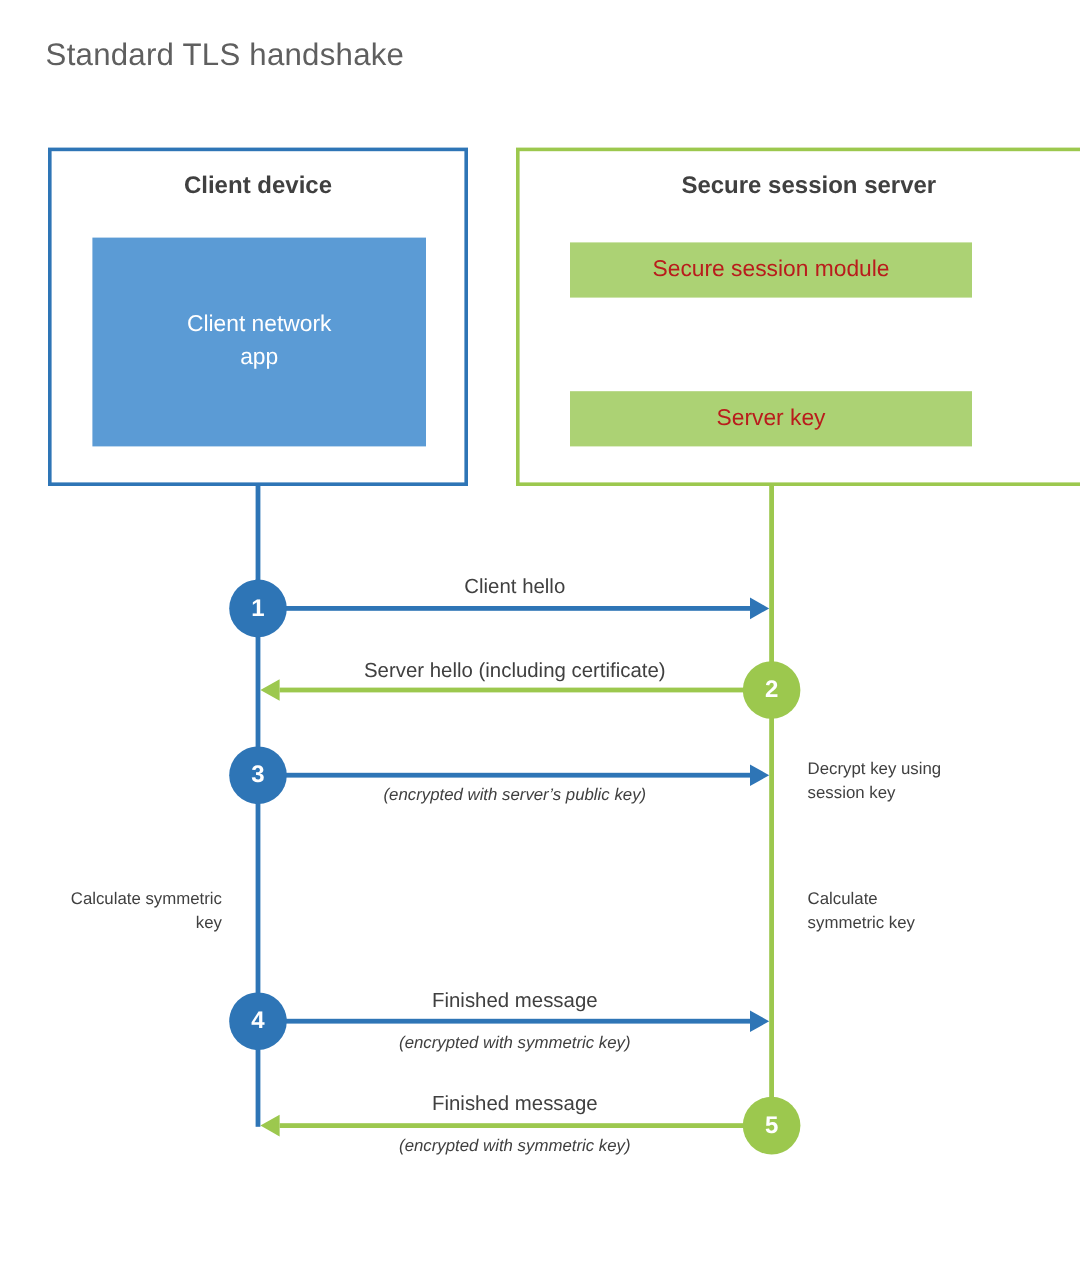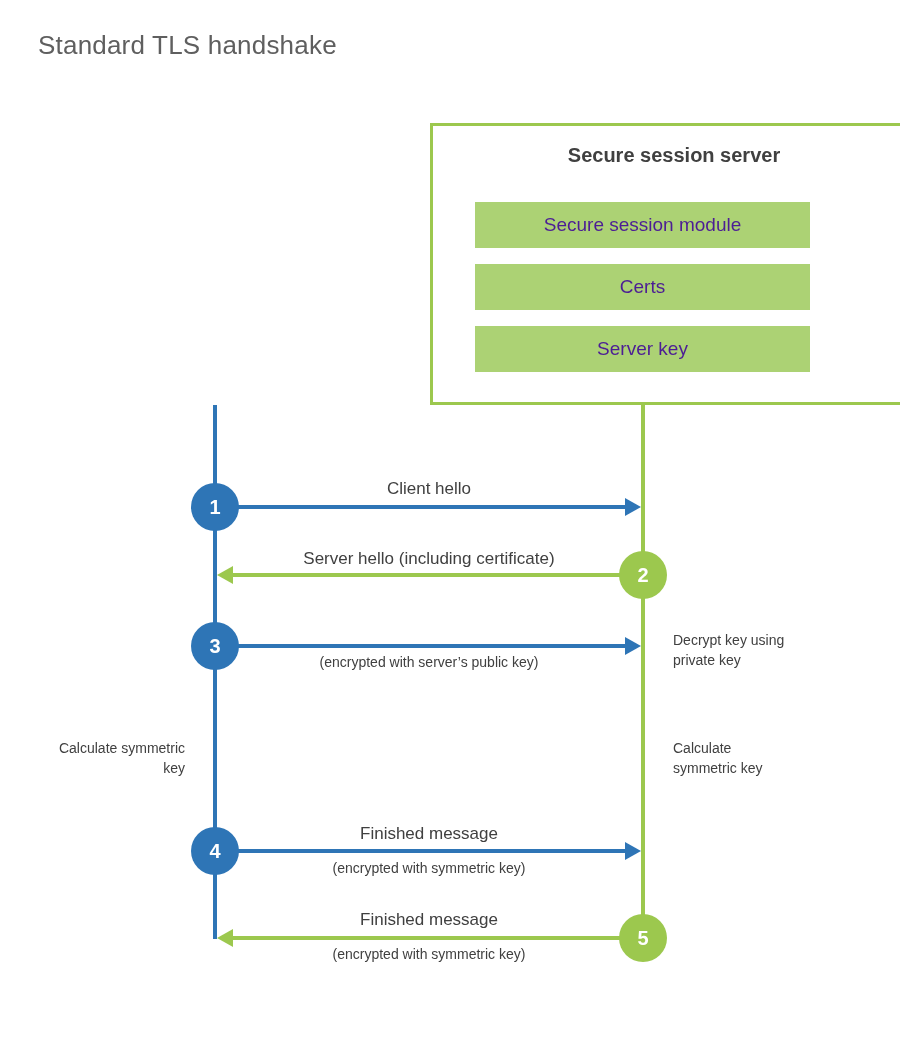--- a/index.html
+++ b/index.html
@@ -53,21 +53,21 @@
     line-height: 1.4;
     display: flex; align-items: center; justify-content: center;
     text-align: center;
   }
   .client-module span { display: inline-block; width: 150px; }
   .server-module {
     position: absolute;
     left: 42px;
     width: 335px; height: 46px;
     background: var(--green-light);
-    color: #4c1d95;
+    color: #b91c1c;
     font-size: 19px;
     display: flex; align-items: center; justify-content: center;
     text-align: center;
   }
   .sm-1 { top: 76px; }
   .sm-2 { top: 138px; }
   .sm-3 { top: 200px; }
   
   .lifeline { position: absolute; width: 4px; z-index: 1; }
   .client-lifeline { left: 213px; top: 405px; height: 534px; background: var(--blue); }
@@ -108,21 +108,21 @@
   .c5 { left: 619px; top: 914px; }
   
   .msg {
     position: absolute;
     left: 215px;
     width: 428px;
     text-align: center;
     color: var(--text);
     font-size: 17px;
   }
-  .msg-sub { font-size: 14px; }
+  .msg-sub { font-size: 14px; font-style: italic; }
   .l1 { top: 479px; }
   .l2 { top: 549px; }
   .l3 { top: 619px; }
   .s3 { top: 654px; }
   .l4 { top: 824px; }
   .s4 { top: 860px; }
   .l5 { top: 910px; }
   .s5 { top: 946px; }
   
   .note {
@@ -135,25 +135,30 @@
   .note-calc-left { left: 45px; top: 738px; width: 140px; text-align: right; }
   .note-calc-right { left: 673px; top: 738px; width: 100px; text-align: left; }
 </style>
 </head>
 <body>
 
 <div class="canvas">
 
   <div class="page-title">Standard TLS handshake</div>
 
+  <div class="actor-box client-box">
+    <div class="box-title">Client device</div>
+    <div class="client-module">
+      <span>Client network app</span>
+    </div>
+  </div>
 
   <div class="actor-box server-box">
     <div class="box-title">Secure session server</div>
     <div class="server-module sm-1">Secure session module</div>
-    <div class="server-module sm-2">Certs</div>
     <div class="server-module sm-3">Server key</div>
   </div>
 
   <div class="lifeline client-lifeline"></div>
   <div class="lifeline server-lifeline"></div>
 
   <div class="arrow-line blue-line a1-line"></div>
   <div class="arrow-head a1-head"></div>
 
   <div class="arrow-line green-line a2-line"></div>
@@ -185,17 +190,17 @@
   </div>
 
   <div class="msg l1">Client hello</div>
   <div class="msg l2">Server hello (including certificate)</div>
   <div class="msg msg-sub s3">(encrypted with server’s public key)</div>
   <div class="msg l4">Finished message</div>
   <div class="msg msg-sub s4">(encrypted with symmetric key)</div>
   <div class="msg l5">Finished message</div>
   <div class="msg msg-sub s5">(encrypted with symmetric key)</div>
 
-  <div class="note note-decrypt">Decrypt key using private key</div>
+  <div class="note note-decrypt">Decrypt key using session key</div>
   <div class="note note-calc-left">Calculate symmetric key</div>
   <div class="note note-calc-right">Calculate symmetric key</div>
 
 </div>
 
 </body></html>

